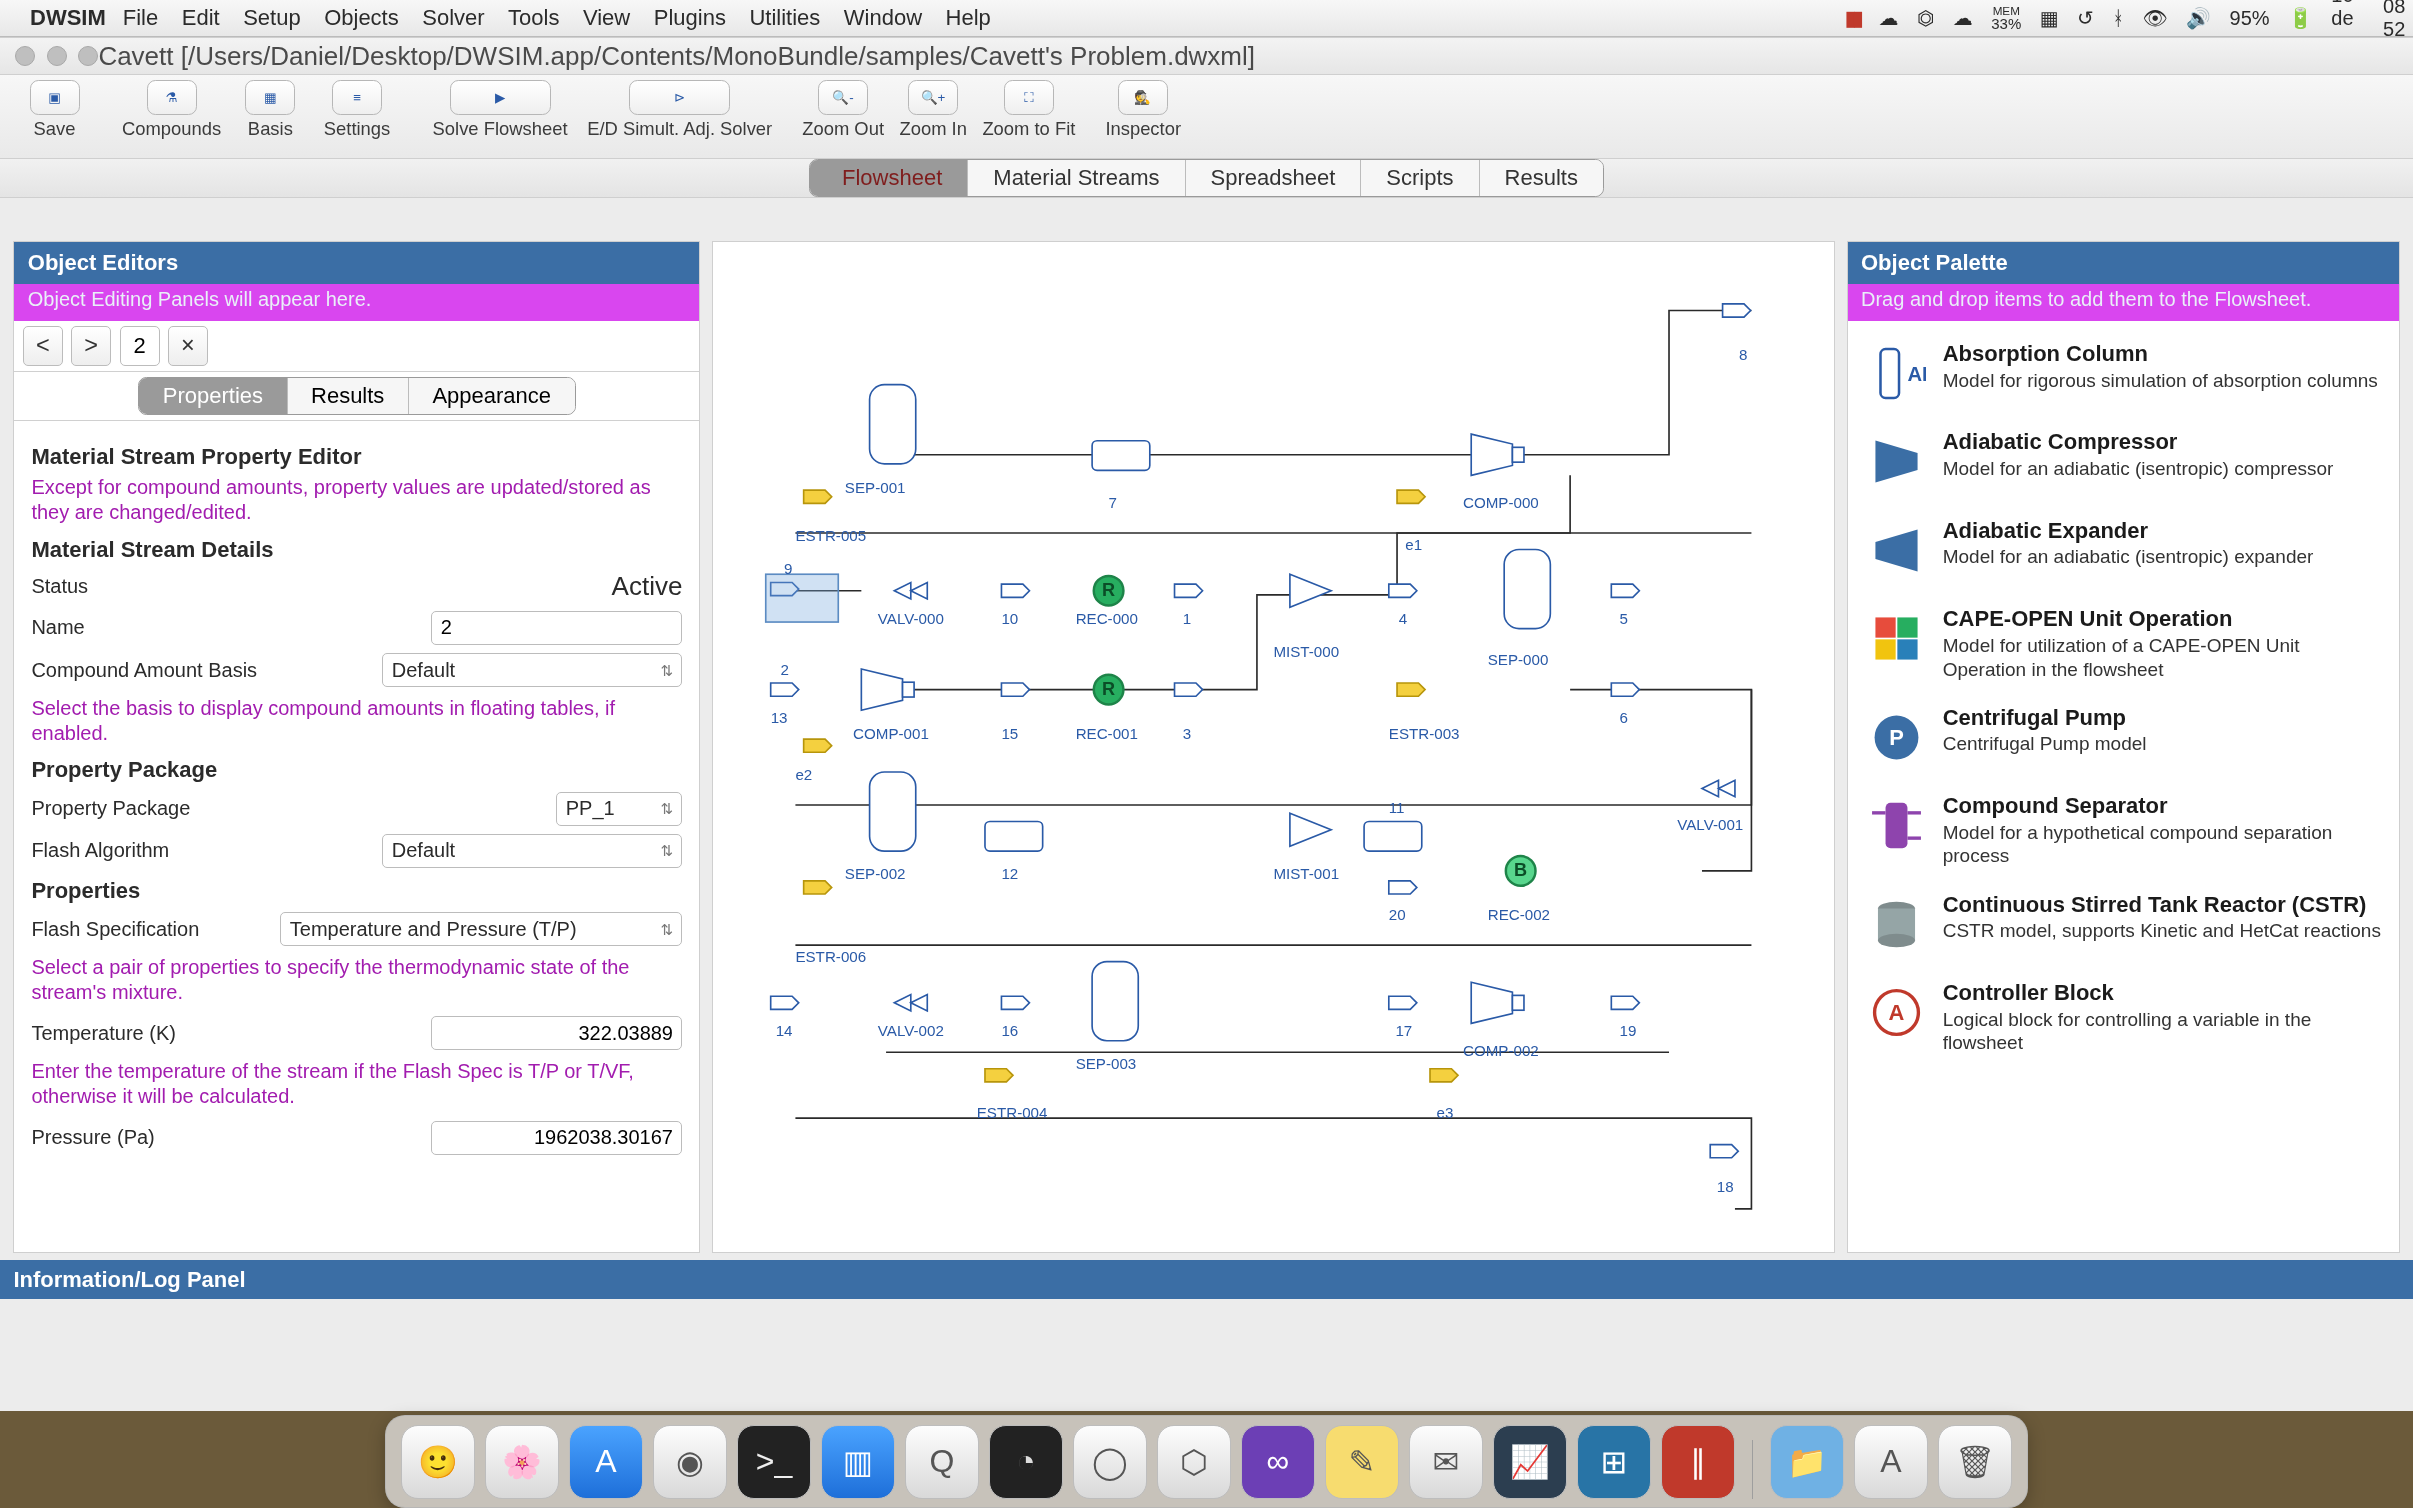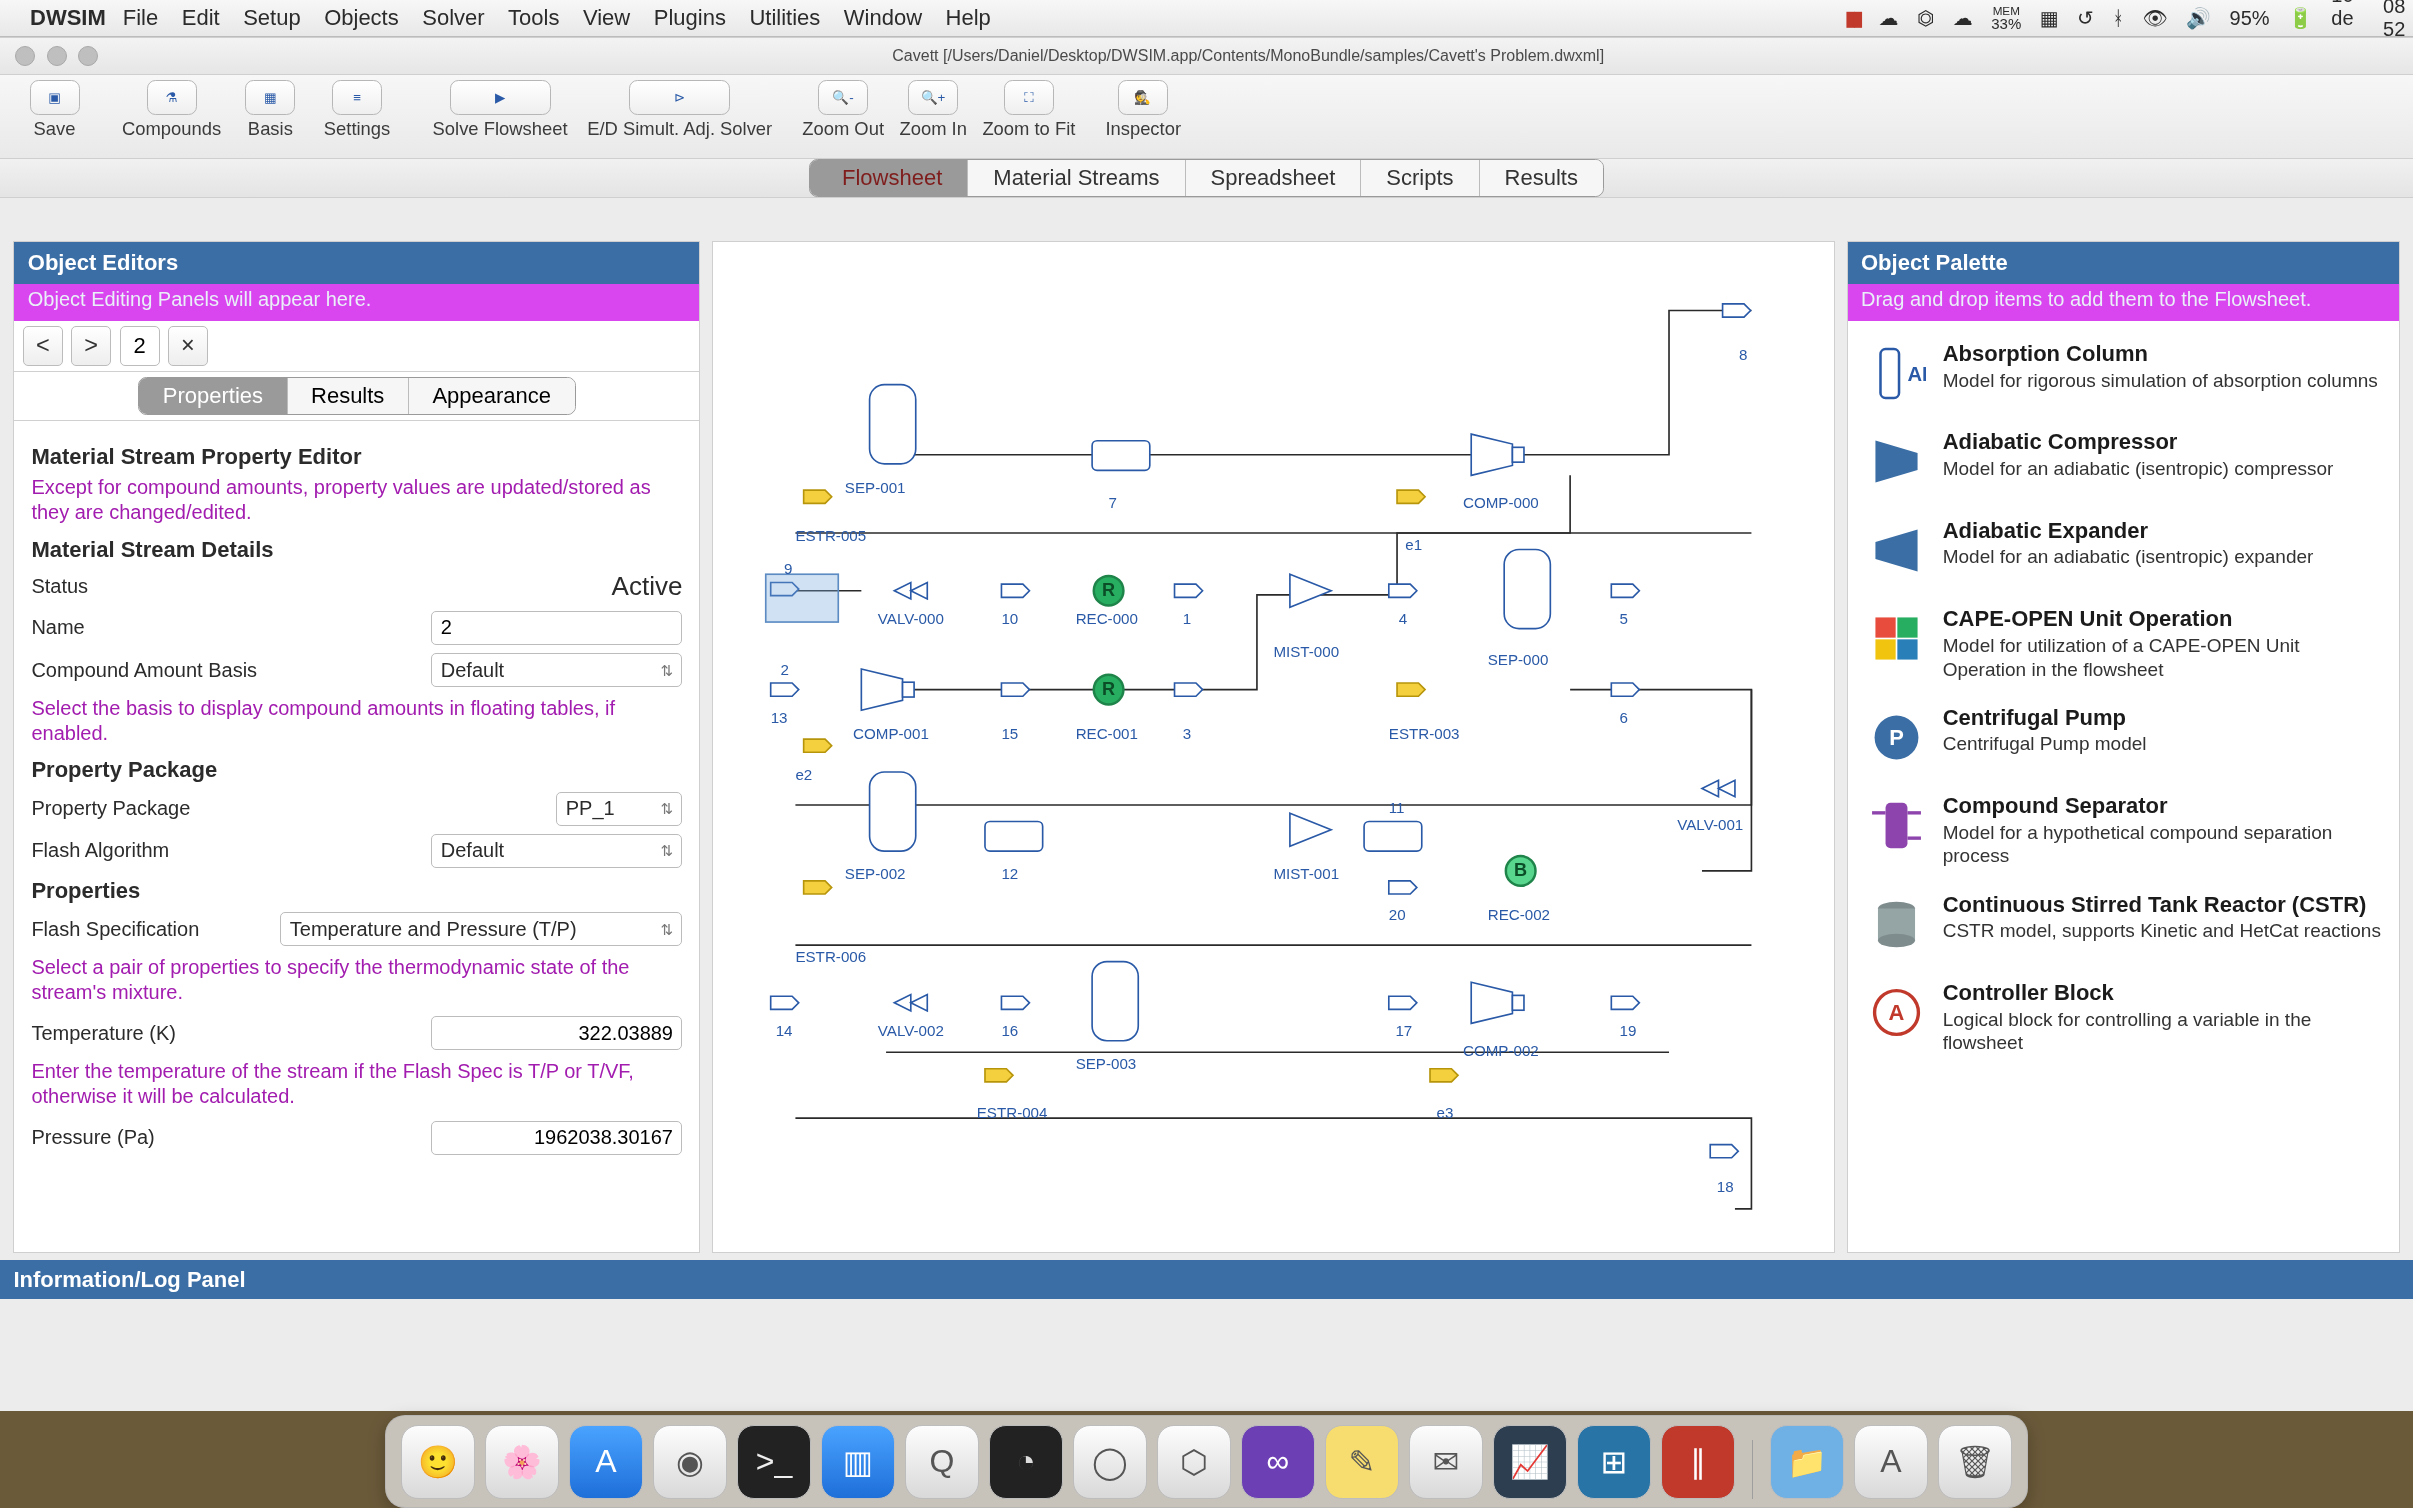--- a/index.html
+++ b/index.html
@@ -12,21 +12,21 @@
 .menubar .appname { font-weight:700; margin-right:17px;}
 .menubar .menu-item { margin-right:23.5px; cursor:default;}
 .menubar .right { margin-left:auto; display:flex; align-items:center; gap:18.4px; font-size:20px;}
 .menubar .right .pct{font-size:20px;}
 
 
 .window { position:absolute; top:37px; left:0; right:0; height:1374px; background:#ececec; border-top:0.8px solid #cfcfcf;}
 .titlebar { height:37px; display:flex; align-items:center; padding:0 15px; background:linear-gradient(#f3f3f3,#e6e6e6); border-bottom:0.8px solid #cfcfcf;}
 .traffic { display:flex; gap:11.7px;}
 .traffic span{width:20px;height:20px;border-radius:50%;background:#bfbfbf;display:inline-block;border:0.8px solid #a9a9a9;}
-.titlebar .title{flex:1;text-align:center;font-size:16px;color:#4a4a4a;}
+.titlebar .title{flex:1;text-align:left;font-size:26px;color:#4a4a4a;}
 
 .toolbar { height:84px; background:linear-gradient(#f7f7f7,#e9e9e9); display:flex; align-items:stretch; padding:5px 17px 0; gap:30px; border-bottom:0.8px solid #cfcfcf;}
 .tb-group{display:flex; gap:11.7px;}
 .tb-btn{display:flex;flex-direction:column;align-items:center;justify-content:flex-start;width:auto;min-width:75px;cursor:default;}
 .tb-btn .ic{width:50px;height:35px;border:0.8px solid #b7b7b7;border-radius:8.4px;background:linear-gradient(#ffffff,#efefef);display:flex;align-items:center;justify-content:center;margin-bottom:3.4px;}
 .tb-btn .lbl{font-size:18.4px;color:#3b3b3b;text-align:center;white-space:nowrap;}
 .tb-btn.wide{min-width:151px;}
 .tb-btn.wide .ic{width:101px;}
 
 .tabstrip{height:39px;display:flex;justify-content:center;align-items:center;background:linear-gradient(#f1f1f1,#e4e4e4);border-bottom:0.8px solid #cfcfcf;}
@@ -49,21 +49,21 @@
 .left .edtabs .seg-btn{padding:5px 23.5px;font-size:22px;background:#f6f6f6;border-right:0.8px solid #bcbcbc;}
 .left .edtabs .seg-btn:last-child{border-right:none;}
 .left .edtabs .seg-btn.active{background:#9a9a9a;color:#fff;}
 .left .form{padding:13.4px 17px;overflow:auto;font-size:20px;color:#2b2b2b;}
 .left .form h3{font-size:22px;font-weight:700;margin:10px 0 5px;}
 .left .form .hint{font-size:20px;color:#a21caf;margin-bottom:11.7px;line-height:1.25;}
 .left .form .row{display:flex;align-items:center;justify-content:space-between;margin:8.4px 0;}
 .left .form .row .k{font-size:20px;}
 .left .form .row .v{font-size:26px;}
 .left .form input[type=text]{width:251px;height:34px;border:0.8px solid #bcbcbc;border-radius:5px;padding:0 8.4px;font-size:20px;}
-.left .form .sel{display:flex;align-items:center;width:251px;height:34px;border:0.8px solid #bcbcbc;border-radius:5px;padding:0 8.4px;justify-content:space-between;font-size:20px;background:#fff;}
+.left .form .sel{display:flex;align-items:center;width:300px;height:34px;border:0.8px solid #bcbcbc;border-radius:5px;padding:0 8.4px;justify-content:space-between;font-size:20px;background:#fff;}
 .left .form .sel .arr{color:#777;font-size:15px;line-height:1;}
 .left .form .sel.small{width:126px;}
 .left .form .sel.med{width:402px;}
 
 .center{flex:1;position:relative;}
 .center .canvas{position:absolute;inset:0;background:#ffffff;}
 .center svg{width:100%;height:100%;}
 .lbl{font-size:18.4px;fill:#2a5aa7;font-family:inherit;}
 
 .right{width:553px;}

